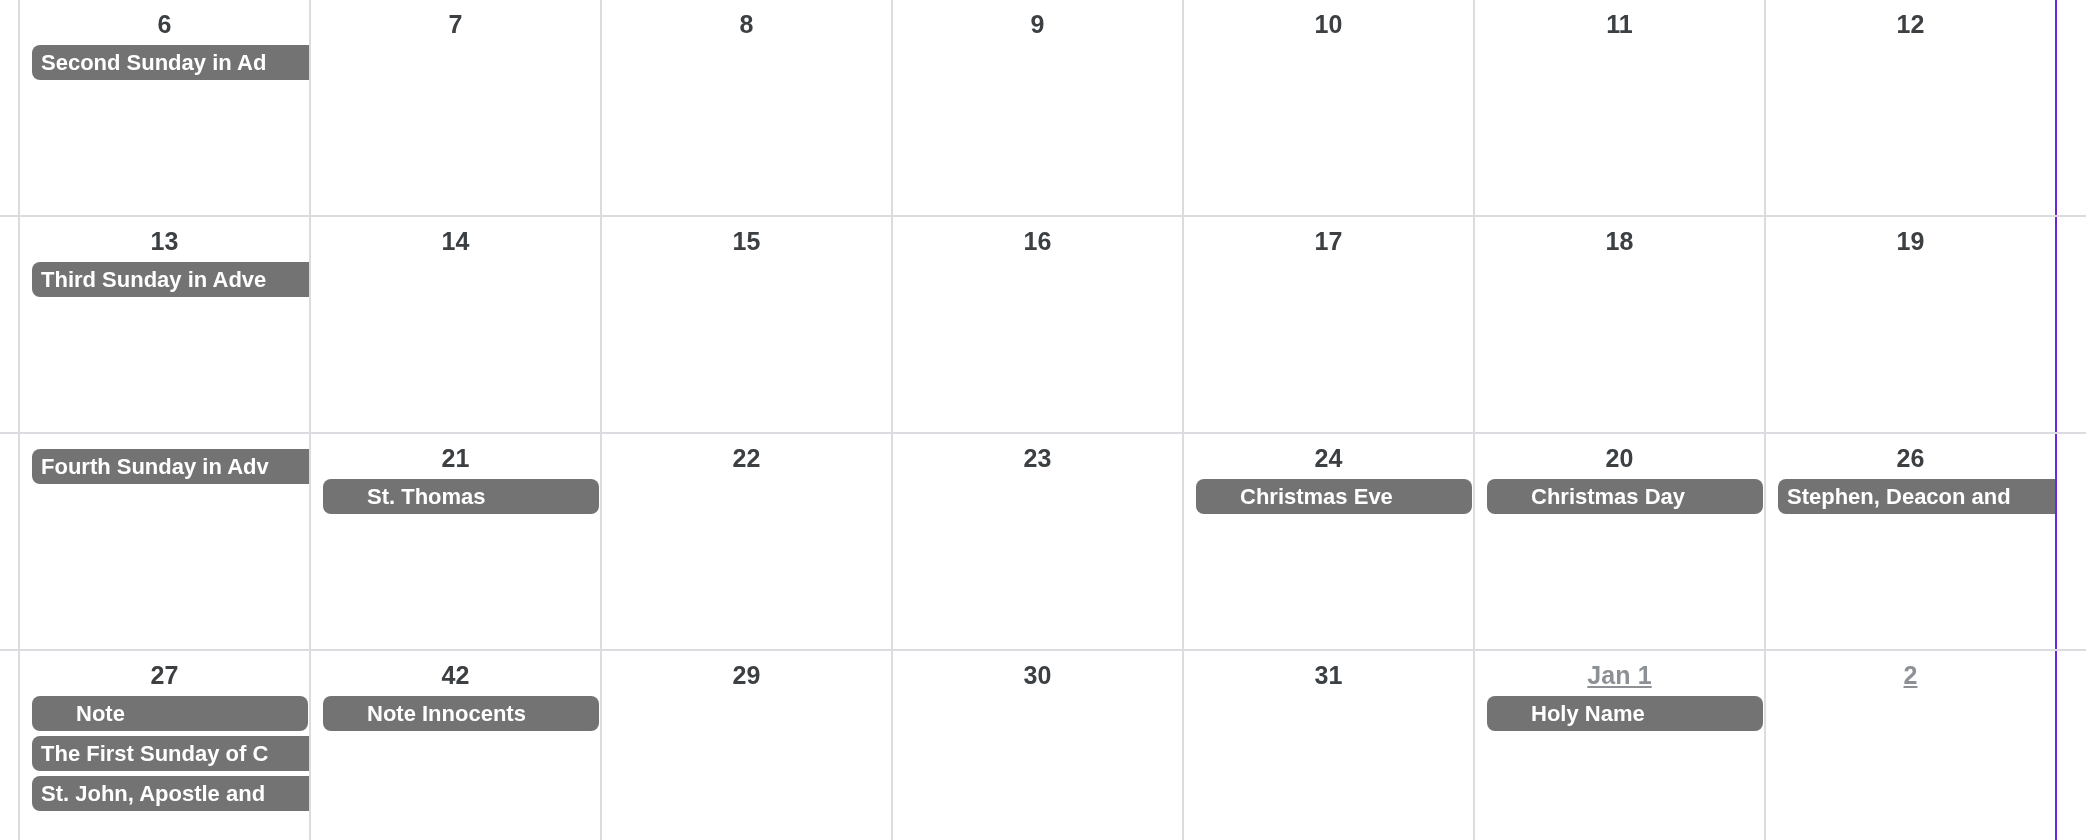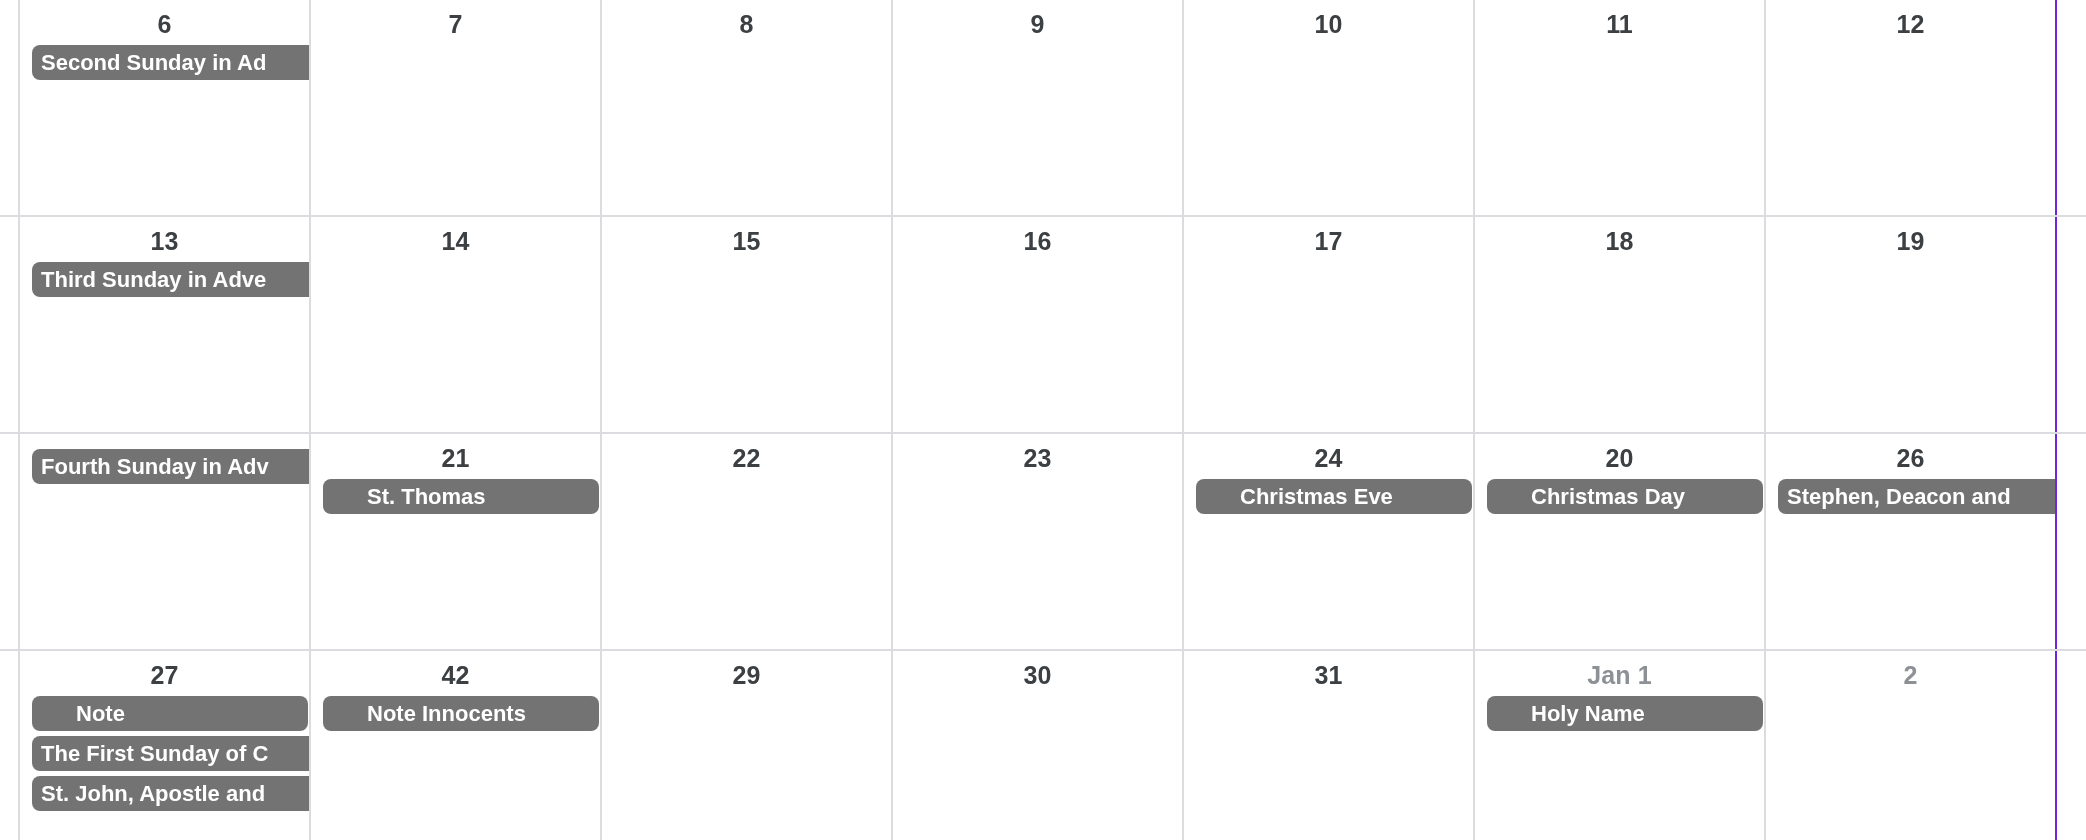--- a/index.html
+++ b/index.html
@@ -66,20 +66,21 @@
     font-size: 25px;
     font-weight: bold;
     line-height: 30px;
     color: #3c4043;
     letter-spacing: 0.1px;
     height: 30px;
     user-select: none;
   }
   .day-number.other-month {
     color: #8d9196;
+    text-decoration: underline;
   }
 
   .events {
     margin-top: 6px;
     padding: 0 1px 0 0;
   }
 
   .event-pill {
     display: block;
     box-sizing: border-box;

